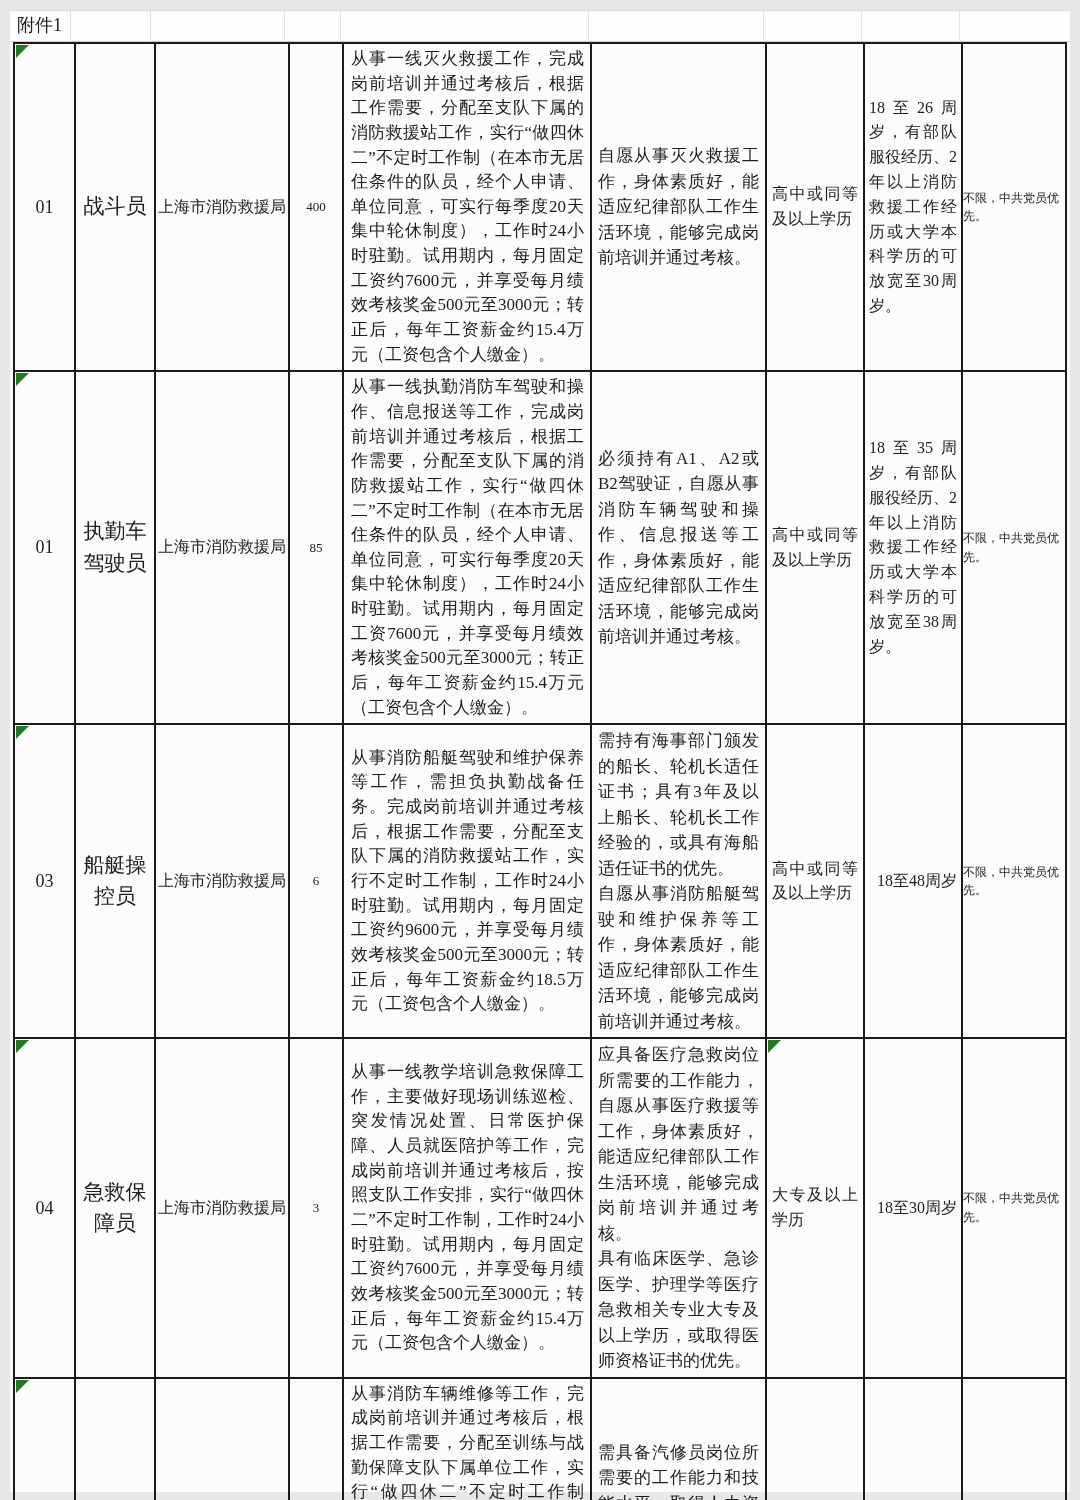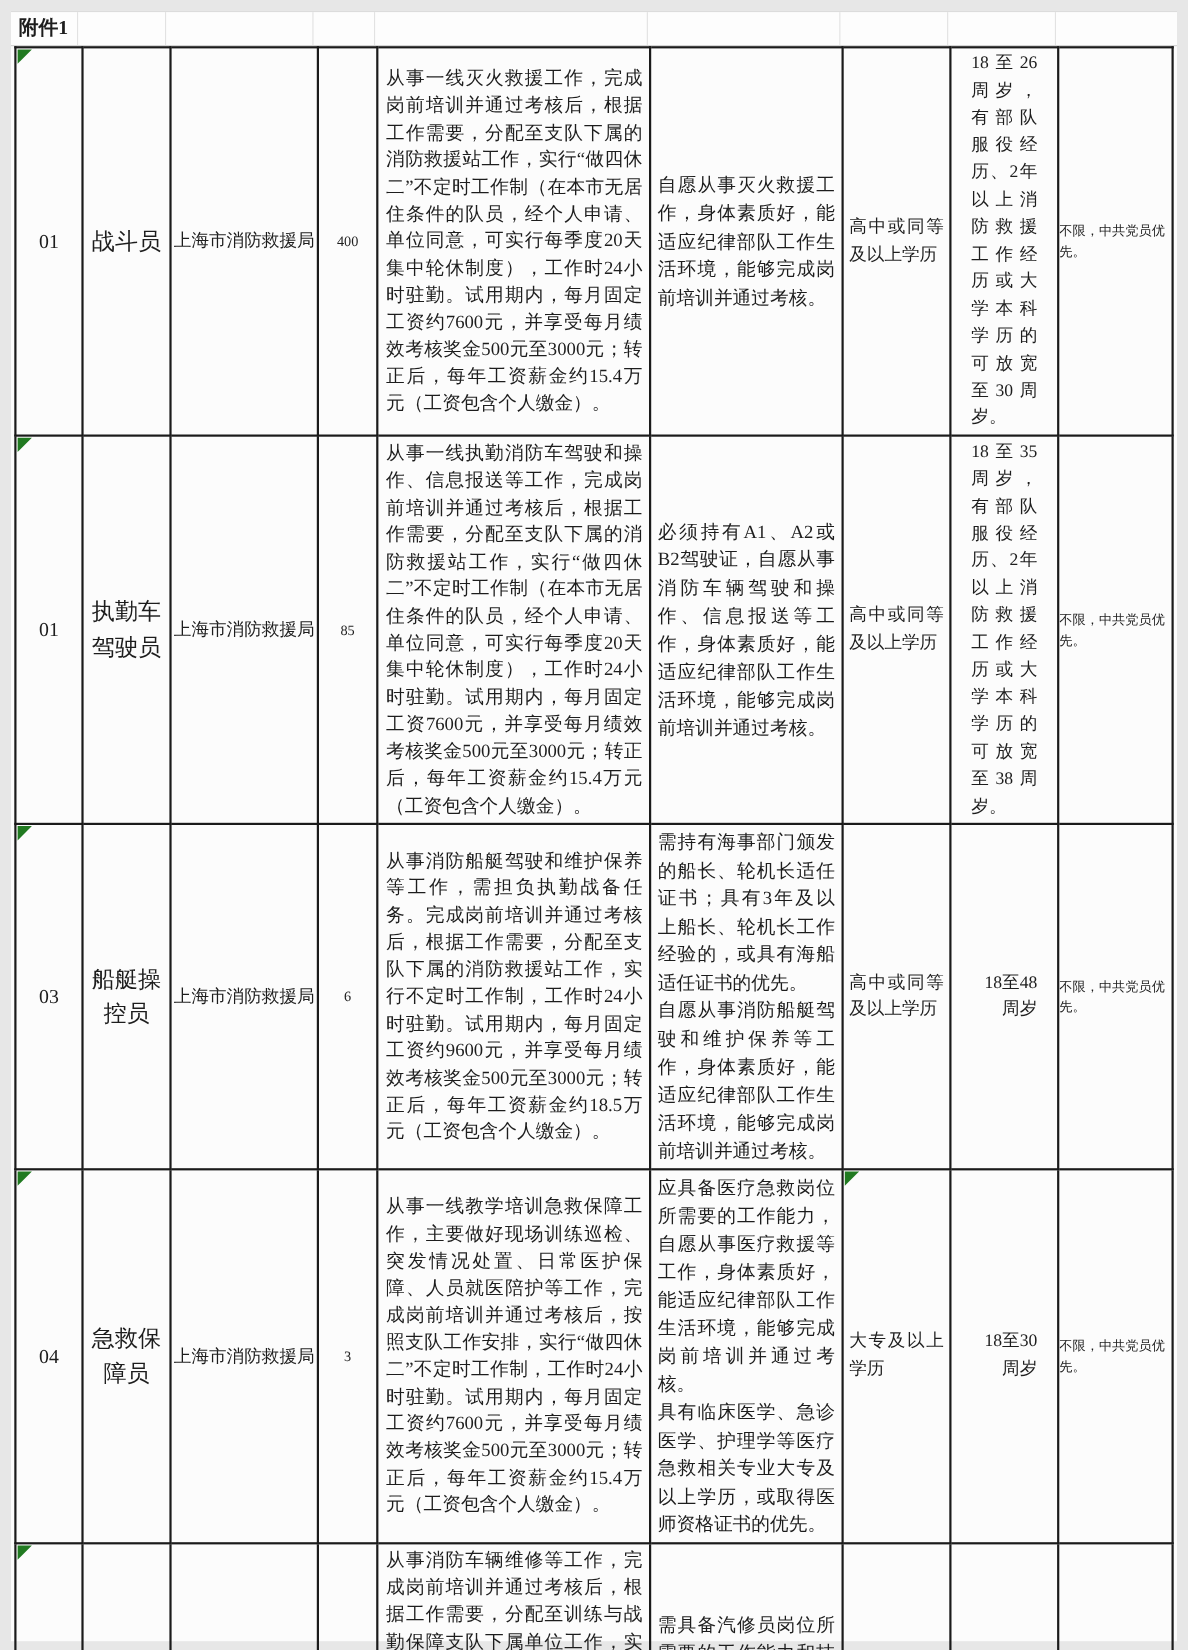--- a/index.html
+++ b/index.html
@@ -22,21 +22,21 @@
     border-top:1px solid #dcdcdc;
     border-bottom:1px solid #d0d0d0;
     background:#fdfdfd;
   }
   .attach-cell {
     border-right:1px solid #e2e2e2;
     height:100%;
     box-sizing:border-box;
   }
   .attach-label {
-    font-size:18px; font-weight:bold;
+    font-size:18px; font-weight:normal;
     line-height:29px; padding-left:7px;
     width:61px;
   }
   .title-row {
     height:46px;
     display:flex; align-items:center; justify-content:center;
   }
   .doc-title {
     font-family:"Liberation Sans","DejaVu Sans",sans-serif;
     font-weight:bold; font-size:33px; letter-spacing:1px;
@@ -67,21 +67,21 @@
   td.c-desc {
     font-size:17px; line-height:1.45;
     text-align:justify; padding:3px 6px 3px 7px;margin-left:48px;
   }
   td.c-cond {
     font-size:17px; line-height:1.5;
     text-align:justify; padding:3px 6px;
     white-space:pre-line;
   }
   td.c-edu  { font-size:16px; line-height:1.55; padding:2px 5px; text-align:justify; position:relative; }
-  td.c-age  { font-size:16px; line-height:1.55; padding:2px 18px; }
+  td.c-age  { font-size:16px; line-height:1.55; padding:2px 4px; }
   td.c-age.age-long  { text-align:justify; }
   td.c-age.age-short { text-align:right; }
   td.c-pol  { font-size:12px; line-height:1.55; padding:2px 0; text-align:left; }
   
   .tri {
     position:absolute; left:1px; top:1px;
     width:0; height:0;
     border-top:13px solid #217a21;
     border-right:13px solid transparent;
   }

